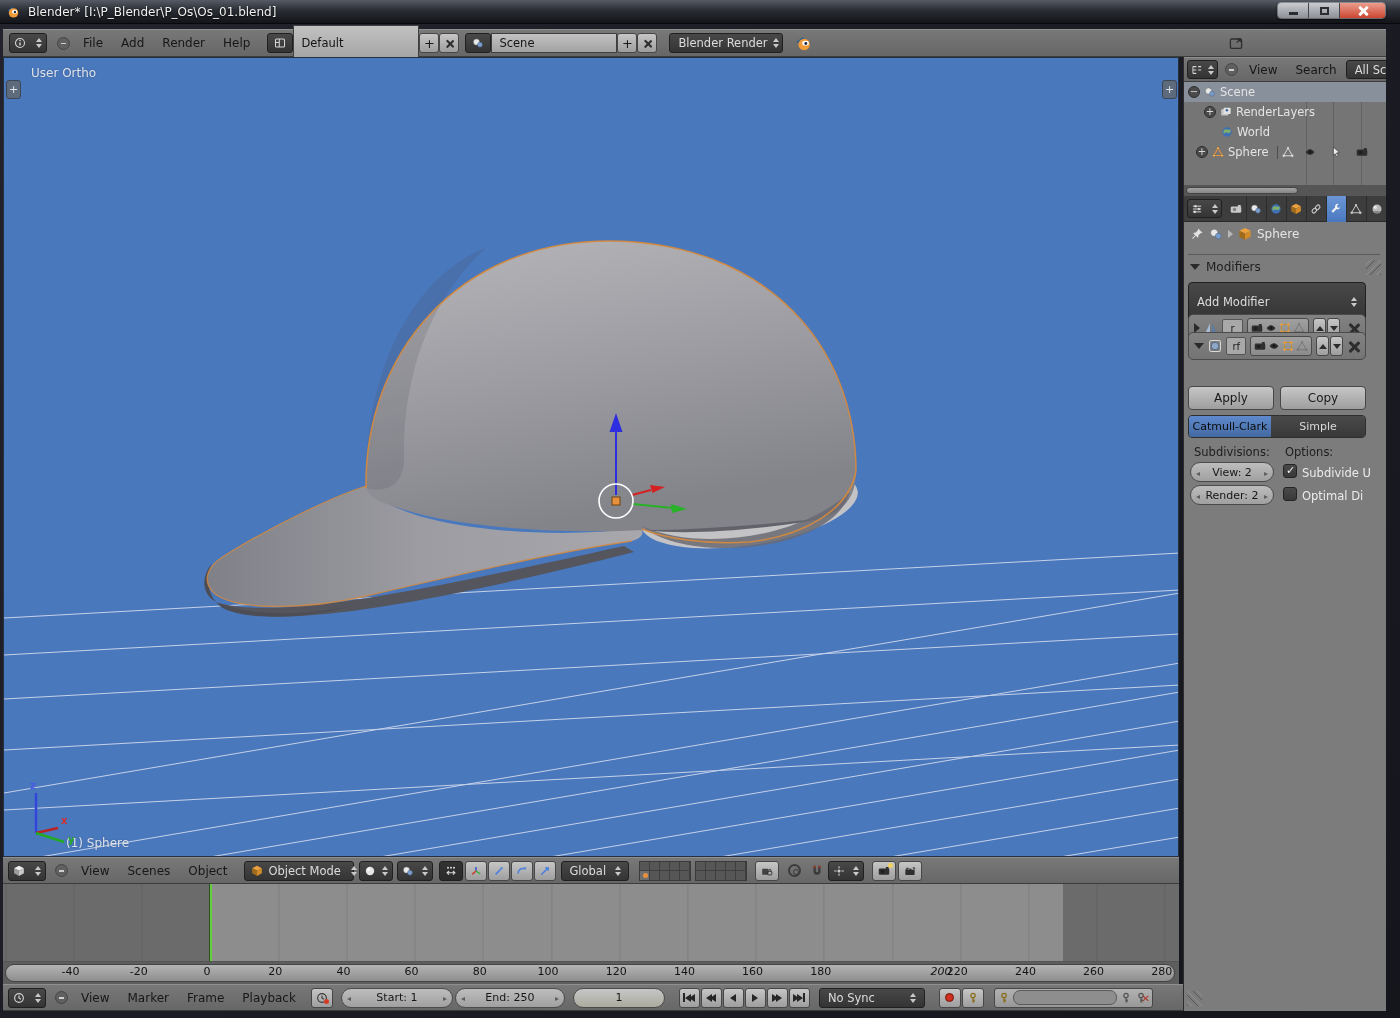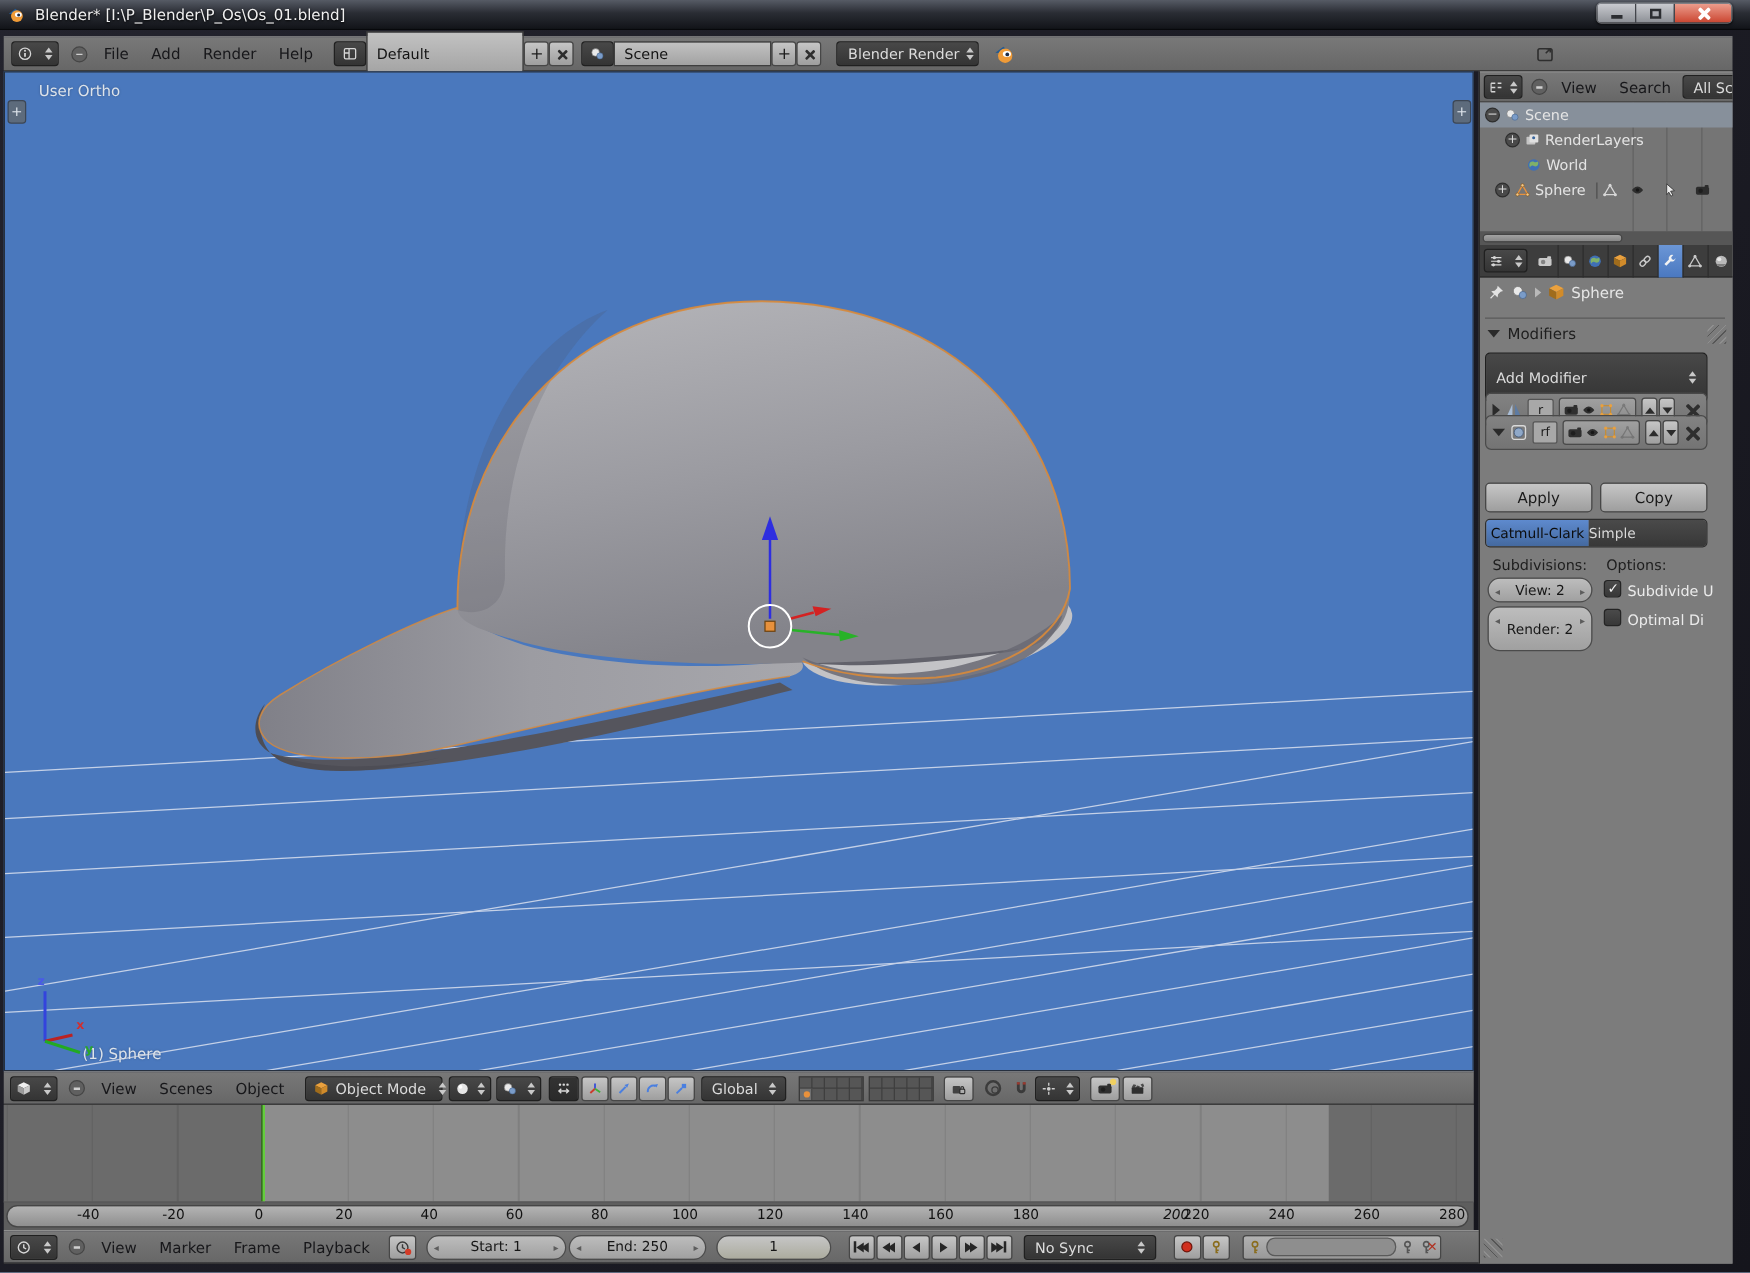--- a/index.html
+++ b/index.html
@@ -98,21 +98,21 @@
   .modstrip{height:20px;display:flex;align-items:center;gap:2px;padding:0 3px;
     background:linear-gradient(#a0a0a0,#8b8b8b);border:1px solid #4a4a4a;border-radius:3px}
   .udbtns{display:flex;gap:1px}
   .udbtn{width:13px;height:20px}
   .xglyph{position:relative;width:13px;height:13px;margin-left:auto}
   .xglyph::before,.xglyph::after{content:"";position:absolute;left:5.5px;top:0px;width:2.6px;height:14px;background:#2e2e2e;border-radius:1px}
   .xglyph::before{transform:rotate(45deg)}.xglyph::after{transform:rotate(-45deg)}
   .seg{position:absolute;left:4px;top:219px;width:178px;height:23px;border:1px solid #2e2e2e;border-radius:4px;
     overflow:hidden;display:flex;font-size:11px}
   .seg .l{width:82px;background:linear-gradient(#5e8ace,#44699f);color:#0c0c0c;display:flex;align-items:center;justify-content:center}
-  .seg .r{flex:1;background:linear-gradient(#4a4a4a,#383838);color:#d9d9d9;display:flex;align-items:center;justify-content:flex-start}
+  .seg .r{flex:1;background:linear-gradient(#4a4a4a,#383838);color:#d9d9d9;display:flex;align-items:center;justify-content:center}
   .plabel{position:absolute;font-size:11.5px;color:#1d1d1d}
   .wlabel{position:absolute;font-size:11.5px;color:#ebebeb;white-space:nowrap}
   .chk{position:absolute;width:14px;height:14px;border-radius:3px;border:1px solid #242424;
     background:linear-gradient(#4a4a4a,#383838)}
   .chk.on::after{content:"✓";position:absolute;left:2px;top:-1px;color:#f2f2f2;font-size:11px}
   .layergrid{display:flex;flex-wrap:wrap;width:52px;height:20px;border:1px solid #3a3a3a;background:#565656}
   .layergrid span{width:10px;height:9px;border-right:1px solid #3f3f3f;position:relative}
   .layergrid span:nth-child(-n+5){border-bottom:1px solid #3f3f3f}
   .layergrid span.dot{background:#6f6f6f}
   .layergrid span.dot::after{content:"";position:absolute;left:2.5px;top:2px;width:5px;height:5px;border-radius:50%;background:#e8913c}
@@ -918,21 +918,21 @@
 
     <span class="plabel" style="left:10px;top:249px">Subdivisions:</span>
     <span class="plabel" style="left:101px;top:249px">Options:</span>
 
     <div class="pillL step" style="position:absolute;left:6px;top:266px;width:84px;height:20px">
       <span>View: 2</span>
     </div>
     <span class="chk on" style="left:99px;top:268px"></span>
     <span class="wlabel" style="left:118px;top:270px">Subdivide U</span>
 
-    <div class="pillL step" style="position:absolute;left:6px;top:289px;width:84px;height:36px">
+    <div class="pillL step" style="position:absolute;left:6px;top:289px;width:84px;height:20px">
       <span>Render: 2</span>
     </div>
     <span class="chk" style="left:99px;top:291px"></span>
     <span class="wlabel" style="left:118px;top:293px">Optimal Di</span>
 
     <div class="grip" style="left:3px;top:795px;transform:scaleX(-1)"></div>
   </div>
 </div>
 
 </body></html>

